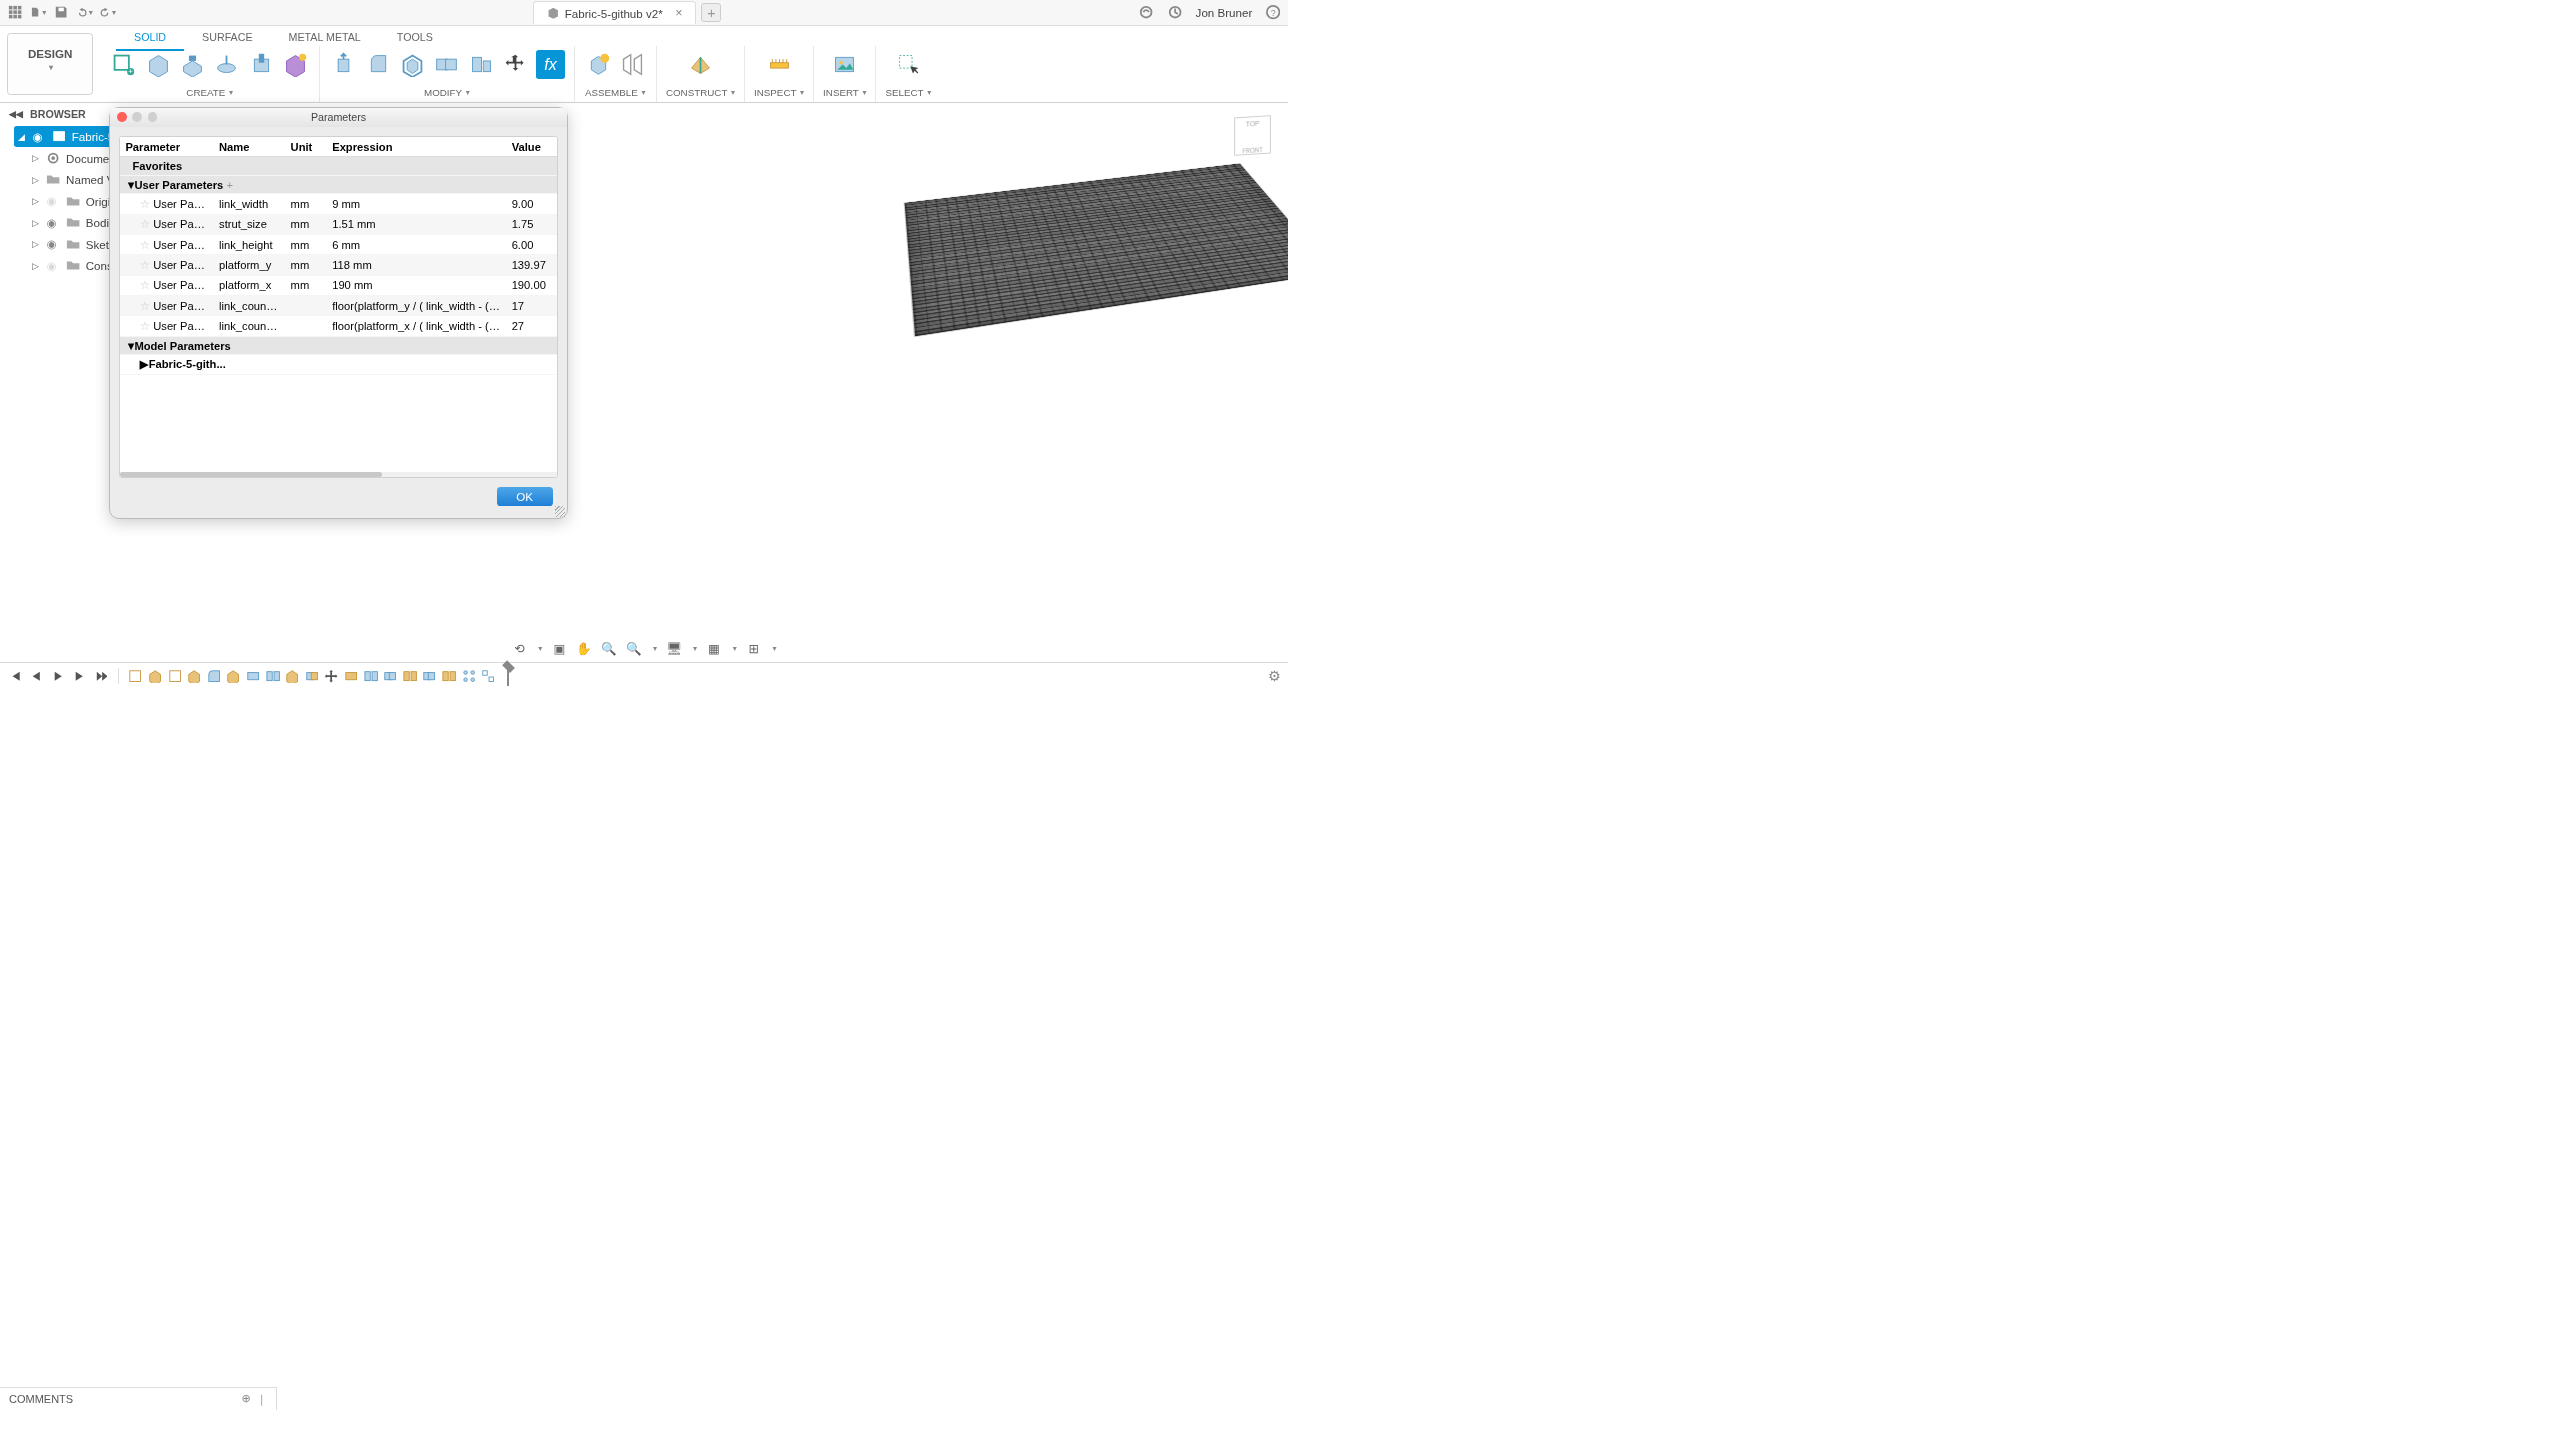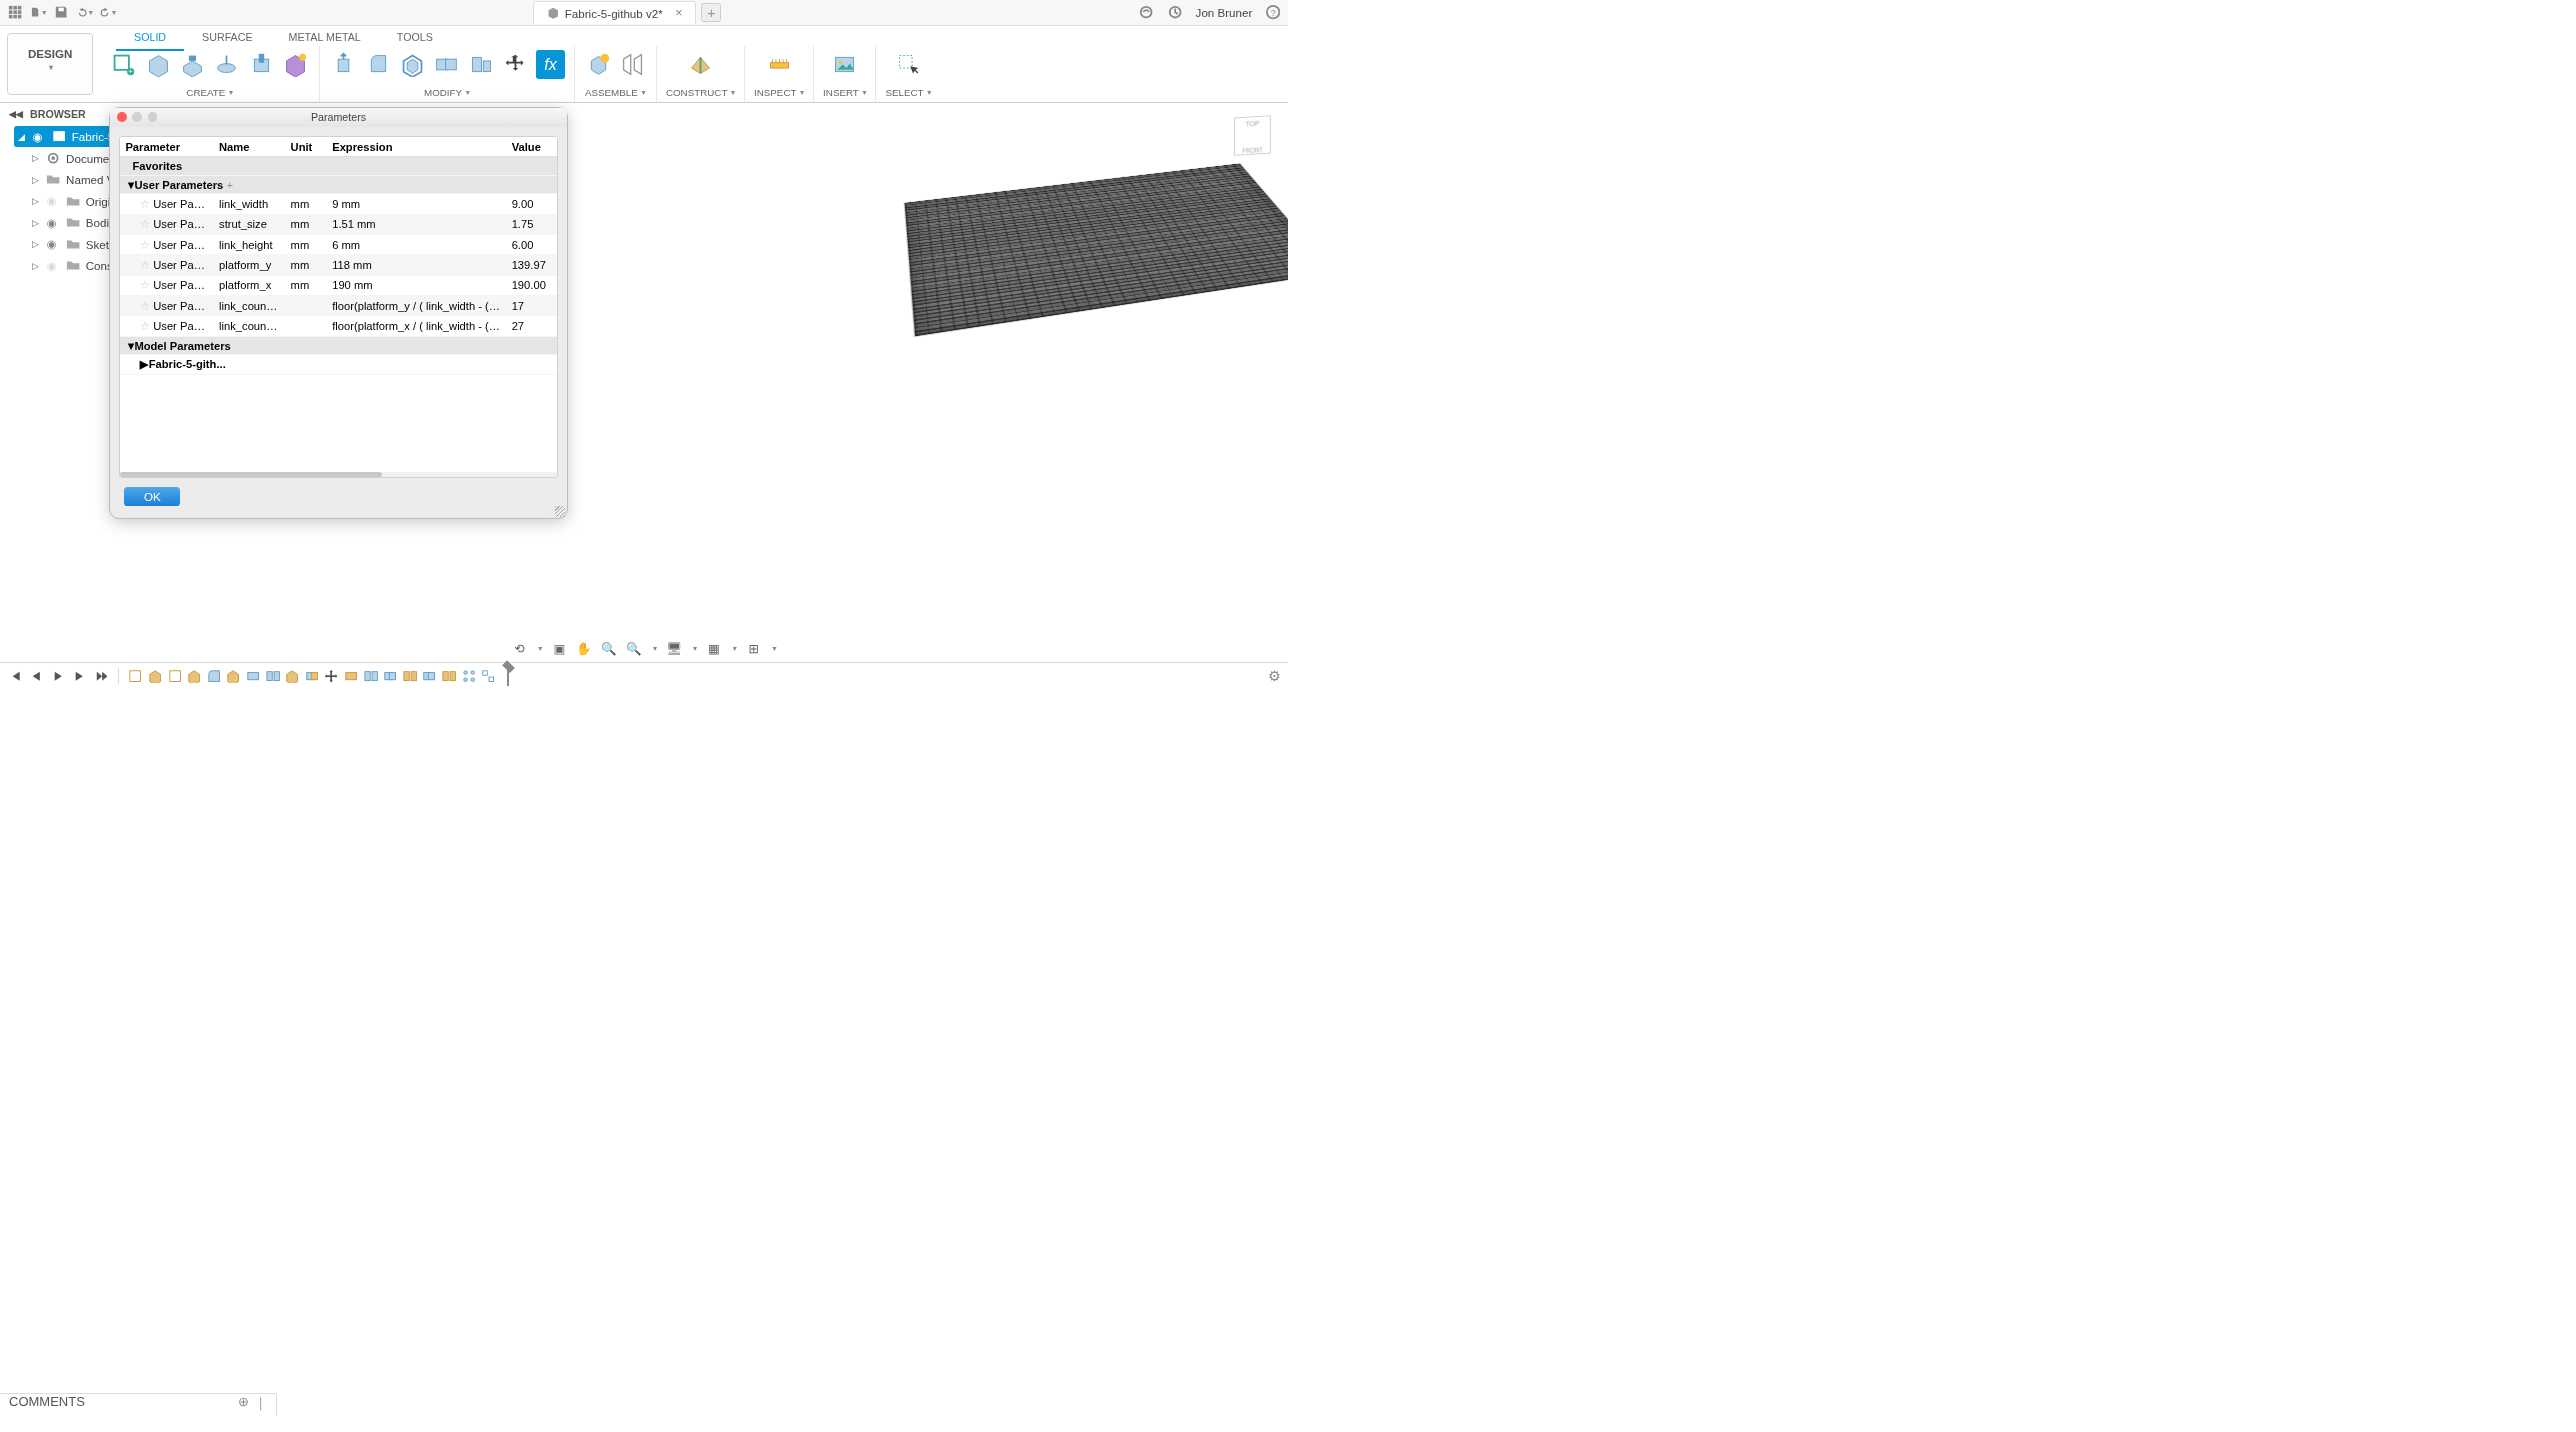--- a/index.html
+++ b/index.html
@@ -53,36 +53,36 @@
 .grid{background:#fff;margin:9px;border:0.9px solid #d0d0d0;border-radius:2.7px;overflow:hidden;}
 .grid table{width:100%;border-collapse:collapse;font-size:11.2px;table-layout:fixed;}
 .grid th{text-align:left;padding:3.6px 5.4px;font-weight:700;border-bottom:0.9px solid #ddd;background:#fff;}
 .grid td{padding:2.7px 5.4px;border-bottom:0.9px solid #f5f5f5;white-space:nowrap;overflow:hidden;text-overflow:ellipsis;height:18px;}
 .grid tr.cat td{background:#e5e5e5;font-weight:700;}
 .grid tr.param:nth-child(even) td{background:#f6f6f6;}
 .star{color:#ccc;font-size:11.6px;}
 .tw{display:inline-block;width:7.2px;text-align:center;margin-right:1.8px;}
 .grid .scroll{height:5.4px;background:#f0f0f0;position:relative;}
 .grid .scroll .thumb{position:absolute;left:0;width:60%;height:100%;background:#c8c8c8;border-radius:2.7px;}
-.dlg-foot{display:flex;justify-content:flex-start;padding:0 14.3px 12.5px;}
+.dlg-foot{display:flex;justify-content:flex-end;padding:0 14.3px 12.5px;}
 .ok-btn{background:linear-gradient(#4ea7e8,#1f7fd6);color:#fff;border:none;border-radius:3.6px;padding:2.7px 19.7px;font-size:11.6px;}
 .resize{position:absolute;right:1.8px;bottom:1.8px;width:10.7px;height:10.7px;background:repeating-linear-gradient(135deg,#aaa 0 0.9px,transparent 0.9px 2.7px);}
 
 
 .model{position:absolute;right:-9px;top:16px;width:385px;height:233px;border:0.9px solid #ccc;transform:perspective(806px) rotateX(58deg) rotateZ(-14deg);
  background:
   repeating-linear-gradient(0deg,#3a3a3a 0 1.8px,#6a6a6a 1.8px 5.4px,#3a3a3a 5.4px 7.2px,#777 7.2px 10.7px),
   repeating-linear-gradient(90deg,rgba(0,0,0,.25) 0 1.8px,transparent 1.8px 10.7px);
  background-blend-mode:multiply;box-shadow:inset 0 0 27px rgba(0,0,0,.4);}
 .viewcube{position:absolute;right:16px;top:12.5px;width:39px;height:39px;border:0.9px solid #ccc;font-size:7.2px;color:#aaa;display:flex;align-items:center;justify-content:center;transform:rotateX(10deg) rotateY(-20deg);}
 .viewcube::before{content:"TOP";position:absolute;top:1.8px;}
 .viewcube::after{content:"FRONT";position:absolute;bottom:0;font-size:6.3px;}
 
 
-.comments{position:absolute;left:0;bottom:16px;width:277px;height:23px;border-top:0.9px solid #ddd;border-right:0.9px solid #ddd;display:flex;align-items:flex-start;padding:0 9px;font-size:13px;color:#555;background:#fff;}
+.comments{position:absolute;left:0;bottom:22px;width:277px;height:23px;border-top:0.9px solid #ddd;border-right:0.9px solid #ddd;display:flex;align-items:center;padding:0 9px;font-size:11px;color:#555;background:#fff;}
 .comments .r{margin-left:auto;display:flex;gap:5.4px;color:#888;}
 
 
 .viewctrl{position:absolute;bottom:29px;left:50%;transform:translateX(-50%);display:flex;gap:9px;align-items:center;}
 .viewctrl .vc{width:16px;height:16px;color:#666;display:flex;align-items:center;justify-content:center;font-size:12.5px;}
 
 
 .timeline{height:27px;border-top:0.9px solid #d8d8d8;display:flex;align-items:center;padding:0 7.2px;gap:5.4px;}
 .pb{width:16px;height:16px;display:flex;align-items:center;justify-content:center;color:#555;}
 .pb svg{width:12.5px;height:12.5px;}

